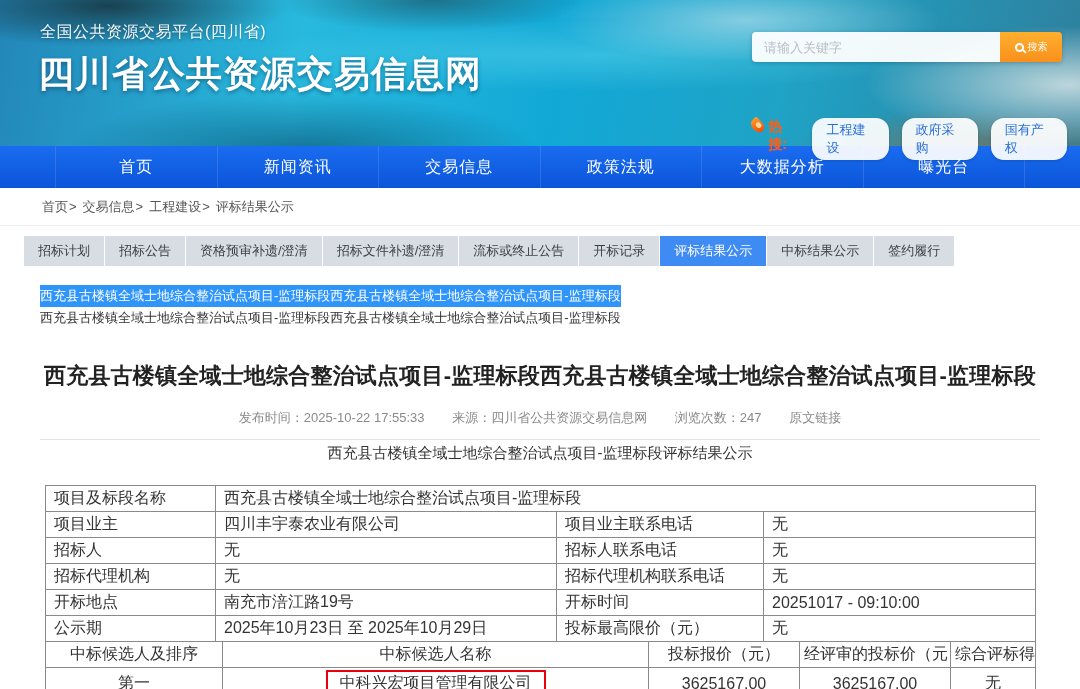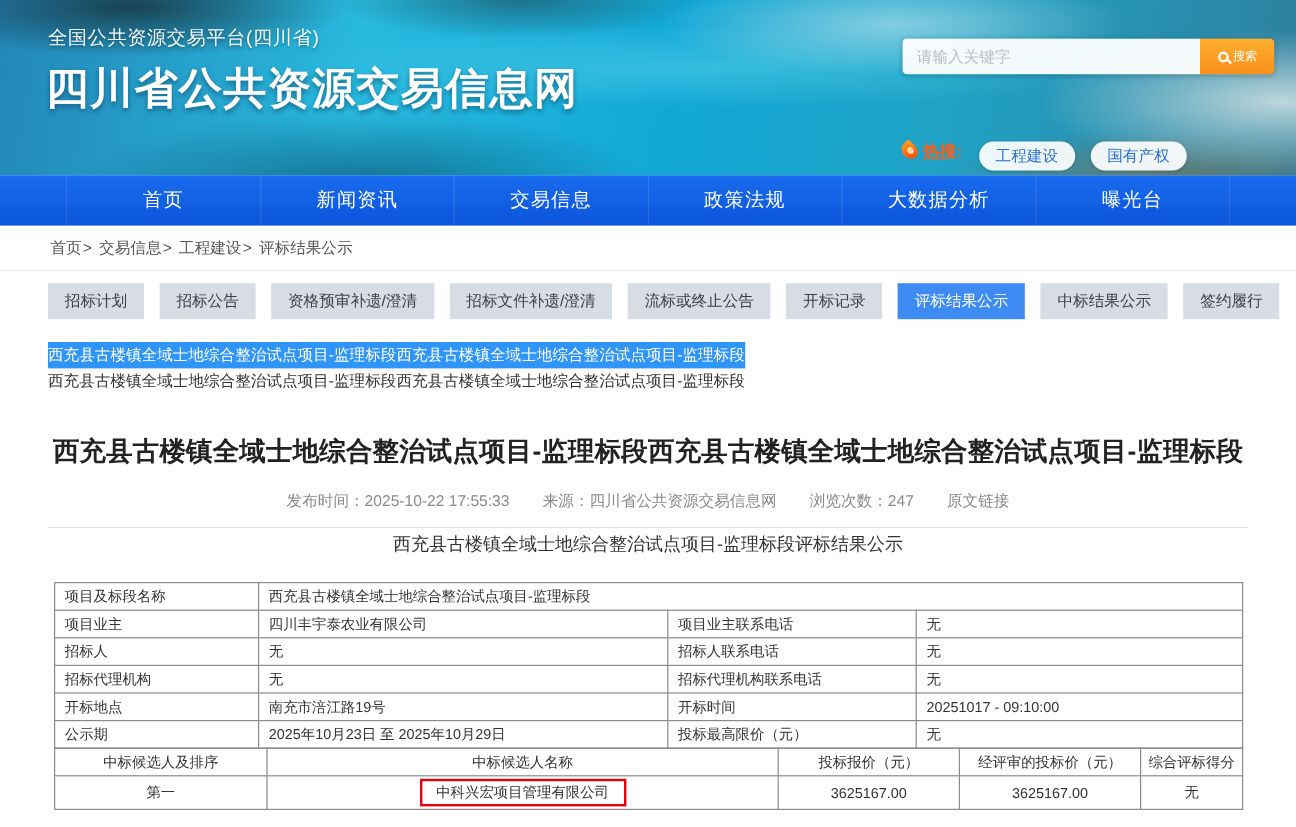--- a/index.html
+++ b/index.html
@@ -55,42 +55,42 @@
     border-right:1px solid rgba(255,255,255,.12); }
   .nav-item:first-child { border-left:1px solid rgba(255,255,255,.12); }
 
   
   .breadcrumb { height:38px; display:flex; align-items:center; padding:0 42px;
     font-size:13px; color:#555; border-bottom:1px solid #ededed; }
   .crumb { cursor:pointer; }
   .crumb-sep { margin:0 6px 0 1px; color:#555; }
 
   
-  .tabs { display:flex; gap:13px; padding:0 40px; margin-top:10px; }
+  .tabs { display:flex; gap:1px; padding:0 24px; margin-top:10px; }
   .tab { background:#d8dce3; color:#3a3f47; font-size:13px; padding:6px 14px;
     cursor:pointer; white-space:nowrap; }
   .tab.active { background:#3e8bf3; color:#fff; }
 
   
   .results { padding:0 40px; margin-top:19px; font-size:13px; line-height:22px; }
   .result-item { display:table; cursor:pointer; color:#333; }
   .result-item.selected { background:#3095fb; color:#fff; }
 
   
   .article-title { margin-top:32px; text-align:center; font-size:22px; font-weight:bold;
     color:#222; padding:0 28px; letter-spacing:.2px; }
   .meta { margin-top:18px; text-align:center; font-size:13px; color:#8a8a8a; }
   .meta span { margin:0 12px; }
   .meta .origin-link { cursor:pointer; }
   .meta-divider { margin:12px 40px 0; border-bottom:1px solid #e3e3e3; }
   .sub-title { margin-top:4px; text-align:center; font-size:15px; color:#333; }
 
   
   .tablewrap { margin:22px 45px 0; }
-  table { border-collapse:collapse; table-layout:fixed; width:990px; font-size:12px; color:#333; }
+  table { border-collapse:collapse; table-layout:fixed; width:990px; font-size:16px; color:#333; }
   td { border:1px solid #8a8a8a; height:23px; padding:2px 8px; overflow:hidden;
     white-space:nowrap; background:#fff; }
   .t-lower { margin-top:-1px; }
   .t-lower td { text-align:center; padding:2px 4px; }
   .winner-box { display:inline-block; border:2px solid #e8000d; padding:1px 12px; }
 </style>
 </head>
 <body>
 
 <div class="hero">
@@ -102,20 +102,21 @@
     <button class="search-btn">
       <span class="mag"></span>
       <span>搜索</span>
     </button>
   </div>
 
   <div class="hotrow">
     <span class="flame"></span>
     <span class="hot-label">热搜:</span>
     <span class="hot-pill">工程建设</span>
+    <span class="hot-pill">政府采购</span>
     <span class="hot-pill">国有产权</span>
   </div>
 </div>
 
 <div class="nav">
   <div class="nav-item">首页</div>
   <div class="nav-item">新闻资讯</div>
   <div class="nav-item">交易信息</div>
   <div class="nav-item">政策法规</div>
   <div class="nav-item">大数据分析</div>

